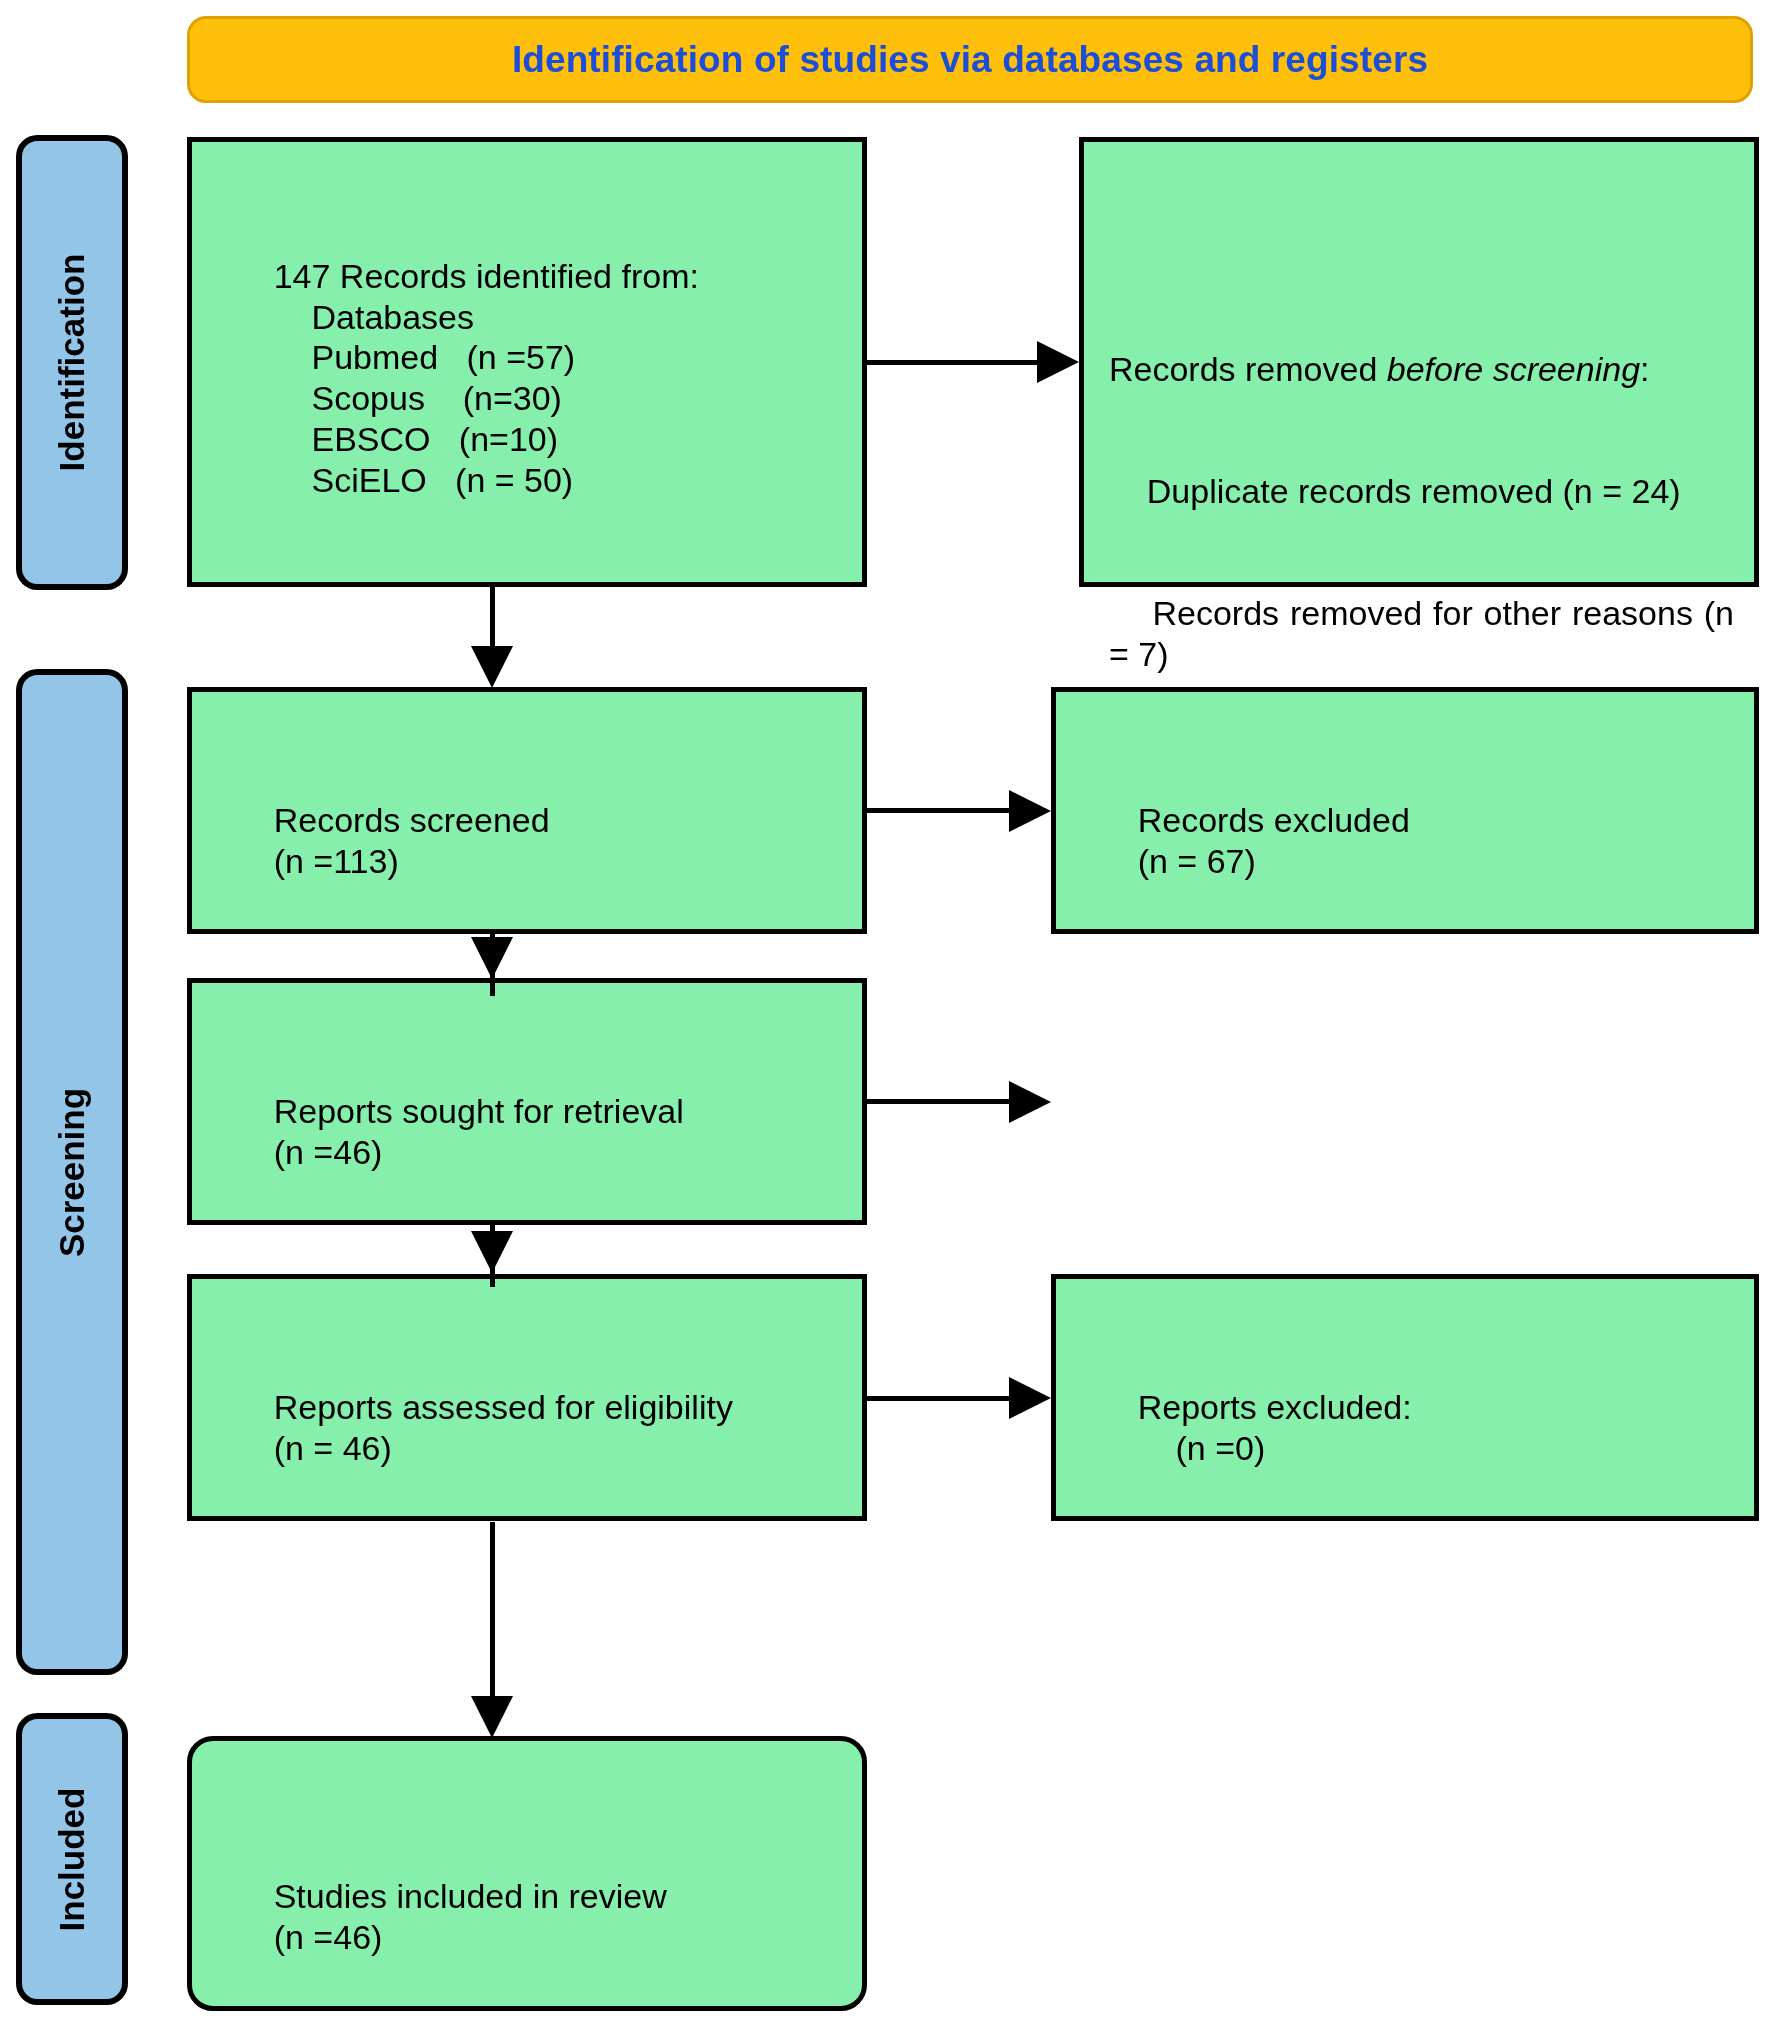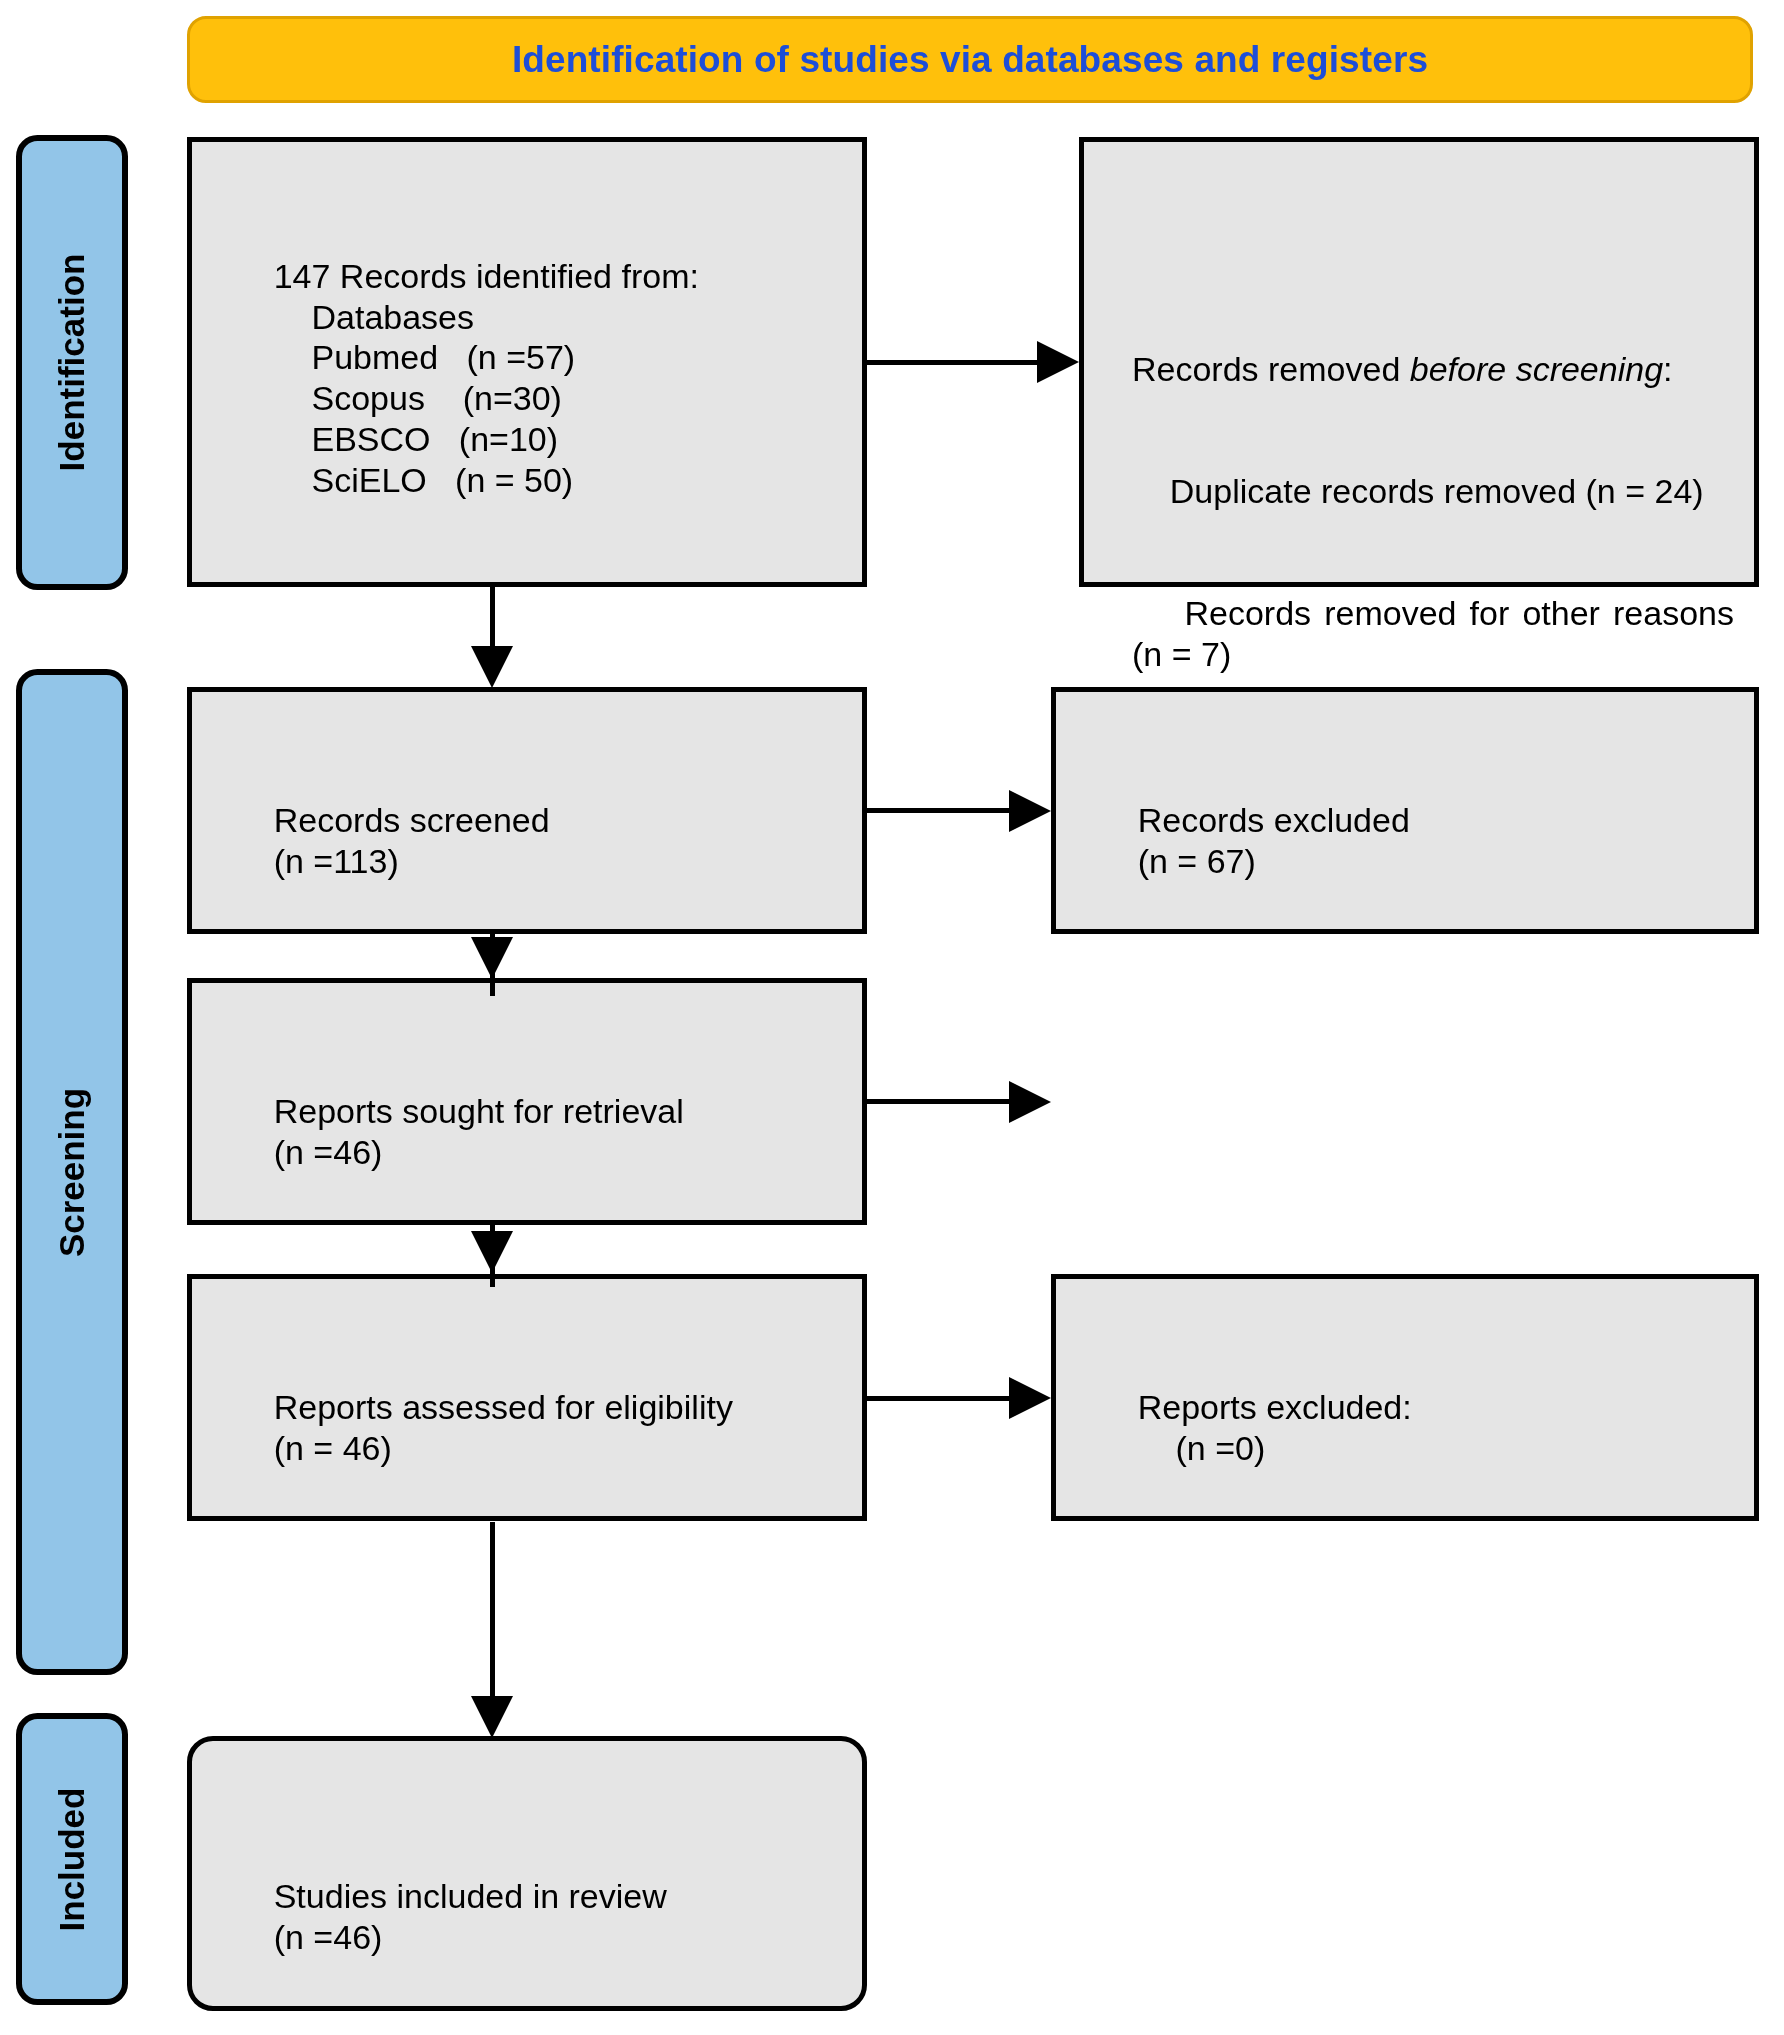--- a/index.html
+++ b/index.html
@@ -60,36 +60,36 @@
     color: #000000;
     line-height: 1;
   }
   #tab-identification { left: 15.7px;  top: 135px;  width: 112px; height: 455px; }
   #tab-screening      { left: 15.7px;  top: 669px; width: 112px; height: 1006px; }
   #tab-included       { left: 15.7px;  top: 1713px; width: 112px; height: 292px; }
 
   
   .flow-box {
     position: absolute;
-    background: #e5e5e5;
+    background: #86efac;
     border: 5px solid #000000;
     box-sizing: border-box;
     padding: 0;
   }
   .flow-box .box-text {
     position: absolute;
     left: 25px;
     right: 20px;
     font-size: 34px;
     line-height: 1.20;
     color: #000000;
     white-space: pre-wrap;
   }
   .flow-box .box-text.justified { text-align: justify; }
-  .flow-box .box-text.justified > .ln { display: block; margin-left: 23px; }
+  .flow-box .box-text.justified > .ln { display: block; }
   .flow-box .box-text.justified > .ln.j {
     text-align: justify;
     text-align-last: left;
   }
   .italic { font-style: italic; }
 
   
   #box-identified       { left: 187px;  top: 137px;  width: 680px; height: 450px; }
   #box-removed          { left: 1079px; top: 137px;  width: 680px; height: 450px; }
   #box-screened         { left: 187px;  top: 687px; width: 680px; height: 247px; }

